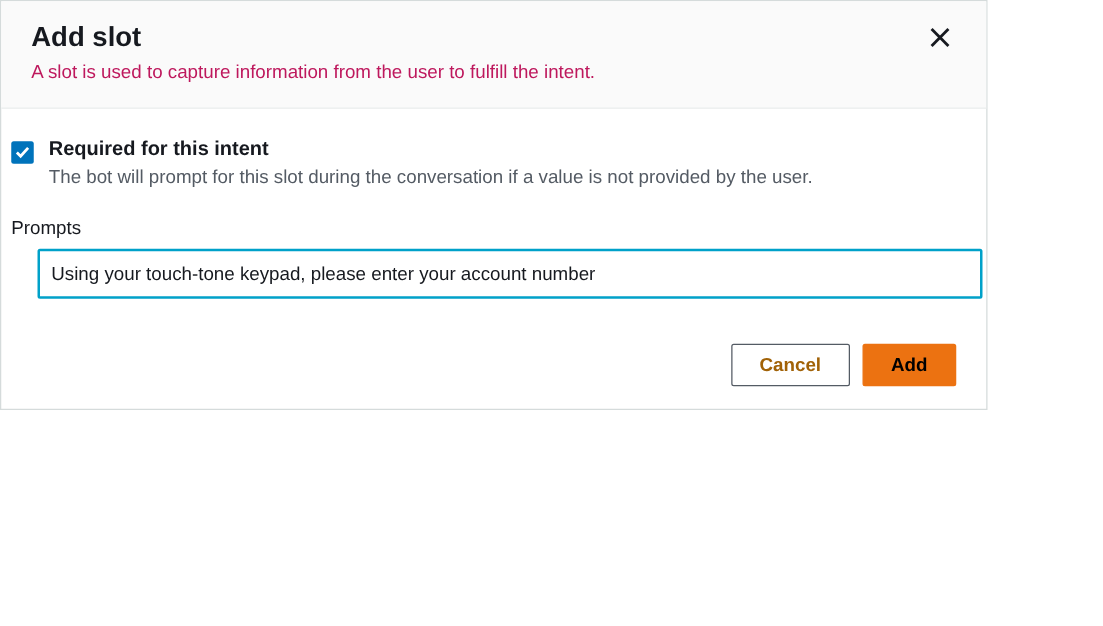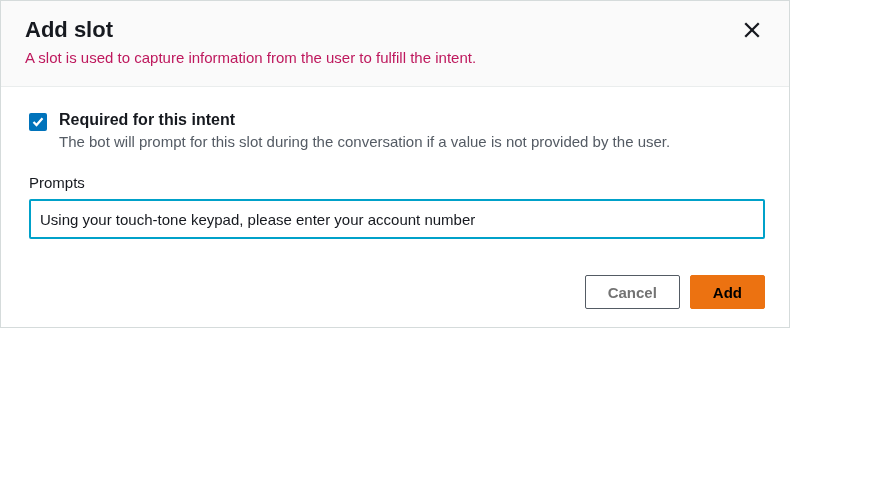--- a/index.html
+++ b/index.html
@@ -49,21 +49,21 @@
       font-size: 20px;
       line-height: 1;
     }
     .close-btn svg {
       width: 18px;
       height: 18px;
       stroke: #16191f;
       stroke-width: 2;
     }
     .modal-body {
-      padding: 24px 24px 12px 28px;
+      padding: 24px 24px 12px 8px;
     }
     .checkbox-row {
       display: flex;
       align-items: flex-start;
       gap: 12px;
       margin-bottom: 24px;
     }
     .checkbox-wrap {
       width: 18px;
       height: 18px;
@@ -117,20 +117,21 @@
       border-radius: 2px;
       padding: 0 10px;
       font-size: 15px;
       color: #16191f;
       font-family: inherit;
       outline: none;
     }
     .text-input.focused {
       border: 2px solid #00a1c9;
       padding: 0 9px;
+      margin-left: 21px;
     }
     .select-wrap {
       position: relative;
       height: 40px;
     }
     .select-display {
       height: 40px;
       border: 1px solid #aab7b8;
       border-radius: 2px;
       padding: 0 36px 0 10px;
@@ -170,21 +171,21 @@
       padding: 0 22px;
       font-size: 15px;
       font-weight: 700;
       border-radius: 2px;
       cursor: pointer;
       font-family: inherit;
     }
     .btn-cancel {
       background: #fff;
       border: 1px solid #545b64;
-      color: #737373;
+      color: #a16207;
     }
     .btn-add {
       background: #ec7211;
       border: 1px solid #ec7211;
       color: #000000;
     }
   </style>
 </head>
 <body>
 

